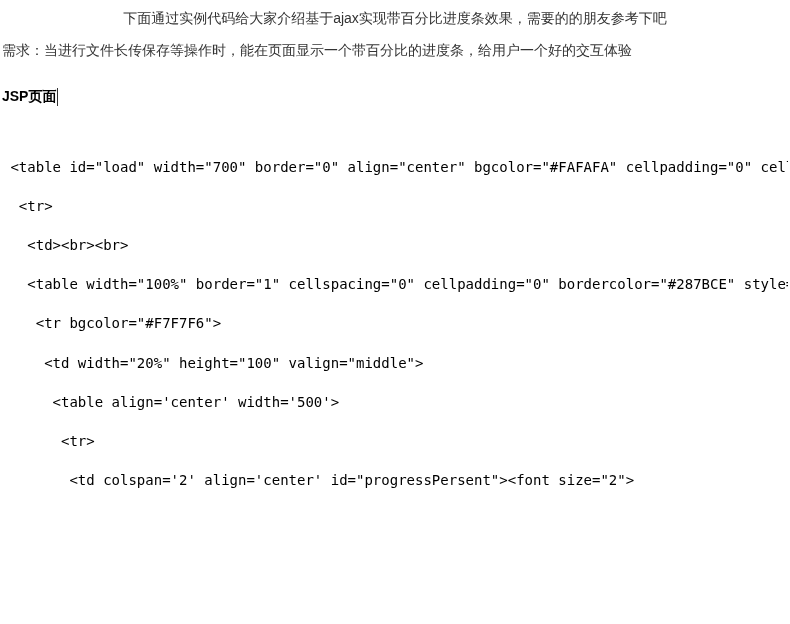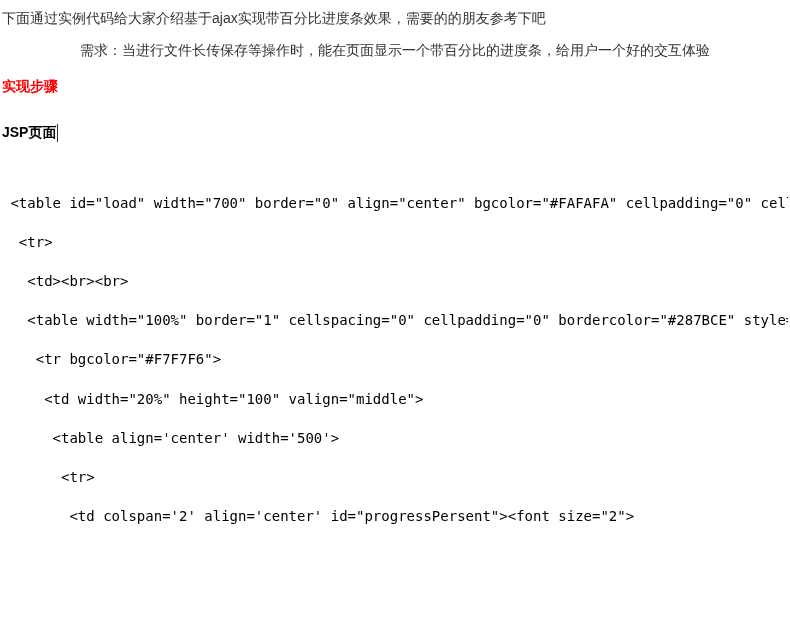--- a/index.html
+++ b/index.html
@@ -10,25 +10,25 @@
     color: #333;
     width: 790px;
     overflow: hidden;
   }
   .content {
     padding: 0 2px;
   }
   .intro-line {
     margin: 10px 0 14px 0;
     color: #333;
+    text-align: center;
   }
   .req-line {
     margin: 14px 0;
     color: #333;
-    text-align: center;
   }
   .red-heading {
     color: #ff0000;
     font-weight: bold;
     margin: 18px 0 14px 0;
   }
   .sub-heading {
     font-weight: bold;
     color: #000;
     margin: 14px 0;
@@ -49,21 +49,20 @@
     margin-top: 18px;
     overflow: hidden;
   }
 </style>
 </head>
 <body>
 
 <div class="content">
   <div class="intro-line">下面通过实例代码给大家介绍基于ajax实现带百分比进度条效果，需要的的朋友参考下吧</div>
   <div class="req-line">需求：当进行文件长传保存等操作时，能在页面显示一个带百分比的进度条，给用户一个好的交互体验</div>
-  <div class="red-heading">实现步骤</div>
   <div><span class="sub-heading">JSP页面</span></div>
   <div class="code-block">
 <span> &lt;table id="load" width="700" border="0" align="center" bgcolor="#FAFAFA" cellpadding="0" cellspacing="0" bordercolor</span>
 
 <span>  &lt;tr&gt;</span>
 
 <span>   &lt;td&gt;&lt;br&gt;&lt;br&gt;</span>
 
 <span>   &lt;table width="100%" border="1" cellspacing="0" cellpadding="0" bordercolor="#287BCE" style="border-collapse:collapse</span>
 

